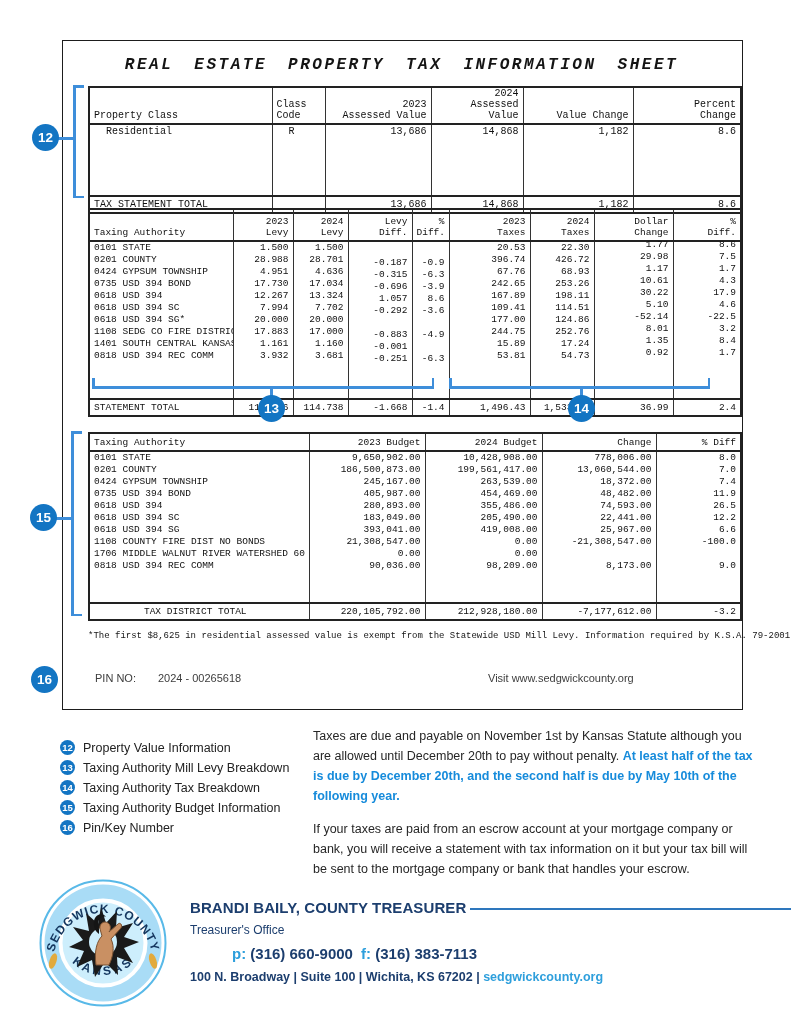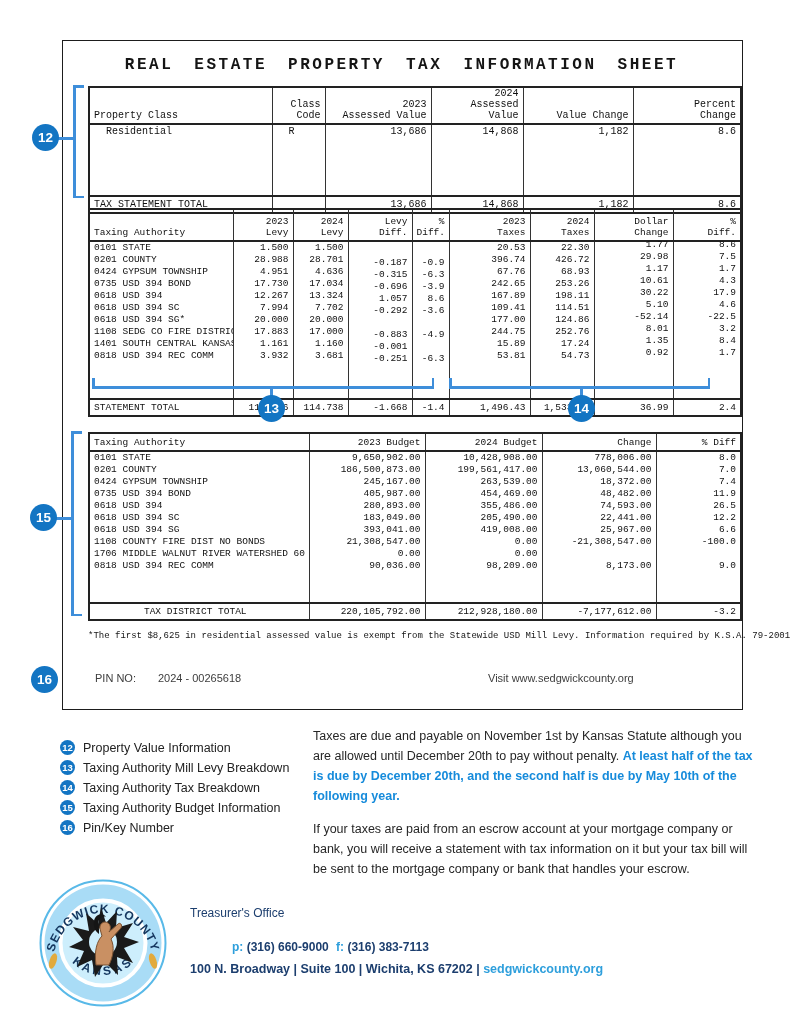--- a/index.html
+++ b/index.html
@@ -10,20 +10,21 @@
   .abs{position:absolute;}
 
   
   .doc-box{left:62px;top:40px;width:679px;height:668px;border:1.6px solid #1d1d1d;}
 
   .doc-title{
     left:62px;top:56px;width:679px;text-align:center;
     font-family:"Liberation Mono","DejaVu Sans Mono",monospace;
     font-size:16px;font-weight:bold;color:#151515;letter-spacing:2.5px;word-spacing:9px;
     white-space:nowrap;
+    font-style:italic;
   }
 
   
   table.sheet{
     border-collapse:collapse;table-layout:fixed;position:absolute;left:88px;
     font-family:"Liberation Mono","DejaVu Sans Mono",monospace;color:#111;
     border:2px solid #222;width:652px;
   }
   table.sheet th,table.sheet td{
     border-left:1px solid #333;border-right:1px solid #333;
@@ -89,21 +90,21 @@
   .paras{left:313px;top:726px;width:447px;font-size:12.5px;line-height:20px;color:#262626;}
   .paras p{margin:0 0 13px 0;}
   .blue-bold{color:#168bdb;font-weight:bold;}
 
   
   .footer-text{left:190px;top:899px;width:601px;color:#1c3e6e;}
   .name-row{display:flex;align-items:flex-start;}
   .treas-name{font-size:15px;font-weight:bold;letter-spacing:0.1px;white-space:nowrap;}
   .name-rule{flex:1;border-top:2px solid #2e77bd;margin-top:9px;margin-left:4px;}
   .treas-office{font-size:12px;margin-top:7px;}
-  .treas-phone{font-size:12px;font-weight:bold;margin-top:20px;padding-left:42px;}
+  .treas-phone{font-size:15px;font-weight:bold;margin-top:8px;padding-left:42px;}
   .treas-addr{font-size:12.5px;font-weight:bold;margin-top:8px;}
   .sky{color:#2e9fdc;}
 </style>
 </head>
 <body>
 
 <div class="abs doc-box"></div>
 
 <div class="abs doc-title">REAL ESTATE PROPERTY TAX INFORMATION SHEET</div>
 
@@ -112,21 +113,21 @@
       <col style="width:183px">
       <col style="width:53px">
       <col style="width:106px">
       <col style="width:92px">
       <col style="width:110px">
       <col style="width:108px">
     </colgroup>
   <thead>
       <tr>
     <th>Property Class</th>
-    <th style="text-align:right">Class
+    <th style="text-align:left">Class
 Code</th>
     <th>2023
 Assessed Value</th>
     <th>2024
 Assessed Value</th>
     <th>Value Change</th>
     <th>Percent
 Change</th>
   </tr>
     </thead>
@@ -529,20 +530,24 @@
   </text>
   <ellipse cx="14" cy="82" rx="3.5" ry="8" fill="#e2aa3c" transform="rotate(18 14 82)"></ellipse>
   <ellipse cx="114" cy="82" rx="3.5" ry="8" fill="#e2aa3c" transform="rotate(-18 114 82)"></ellipse>
   <polygon fill="#1a1a1a" points="62,28 67,44 78,32 77,49 94,44 85,58 100,63 85,69 94,84 78,78 79,96 66,83 56,98 53,81 38,88 45,72 30,68 44,61 34,48 50,52 47,34 59,45"></polygon>
   <circle cx="64" cy="63" r="14" fill="#cdeefc"></circle>
   <path fill="#c99063" stroke="#7a5130" stroke-width="1" d="M57,86 C55,72 58,62 63,57 L61,50 C60,45 65,41 69,44 C72,46 72,50 70,53 L79,45 C81,43 84,46 82,49 L72,60 C76,68 74,78 70,86 Z"></path>
   <path fill="#151515" d="M60,50 C57,42 62,36 67,38 C64,33 56,35 55,42 C54,47 56,52 60,55 Z"></path>
 </svg>
 
 <div class="abs footer-text">
+  <div class="name-row">
+    <span class="treas-name">BRANDI BAILY, COUNTY TREASURER</span>
+    <span class="name-rule"></span>
+  </div>
   <div class="treas-office">Treasurer's Office</div>
   <div class="treas-phone">
     <span class="sky">p:</span>
     <span>(316) 660-9000</span>
     <span class="sky" style="margin-left:4px;">f:</span>
     <span>(316) 383-7113</span>
   </div>
   <div class="treas-addr">
     <span>100 N. Broadway | Suite 100 | Wichita, KS 67202 | </span><span class="sky">sedgwickcounty.org</span>
   </div>

